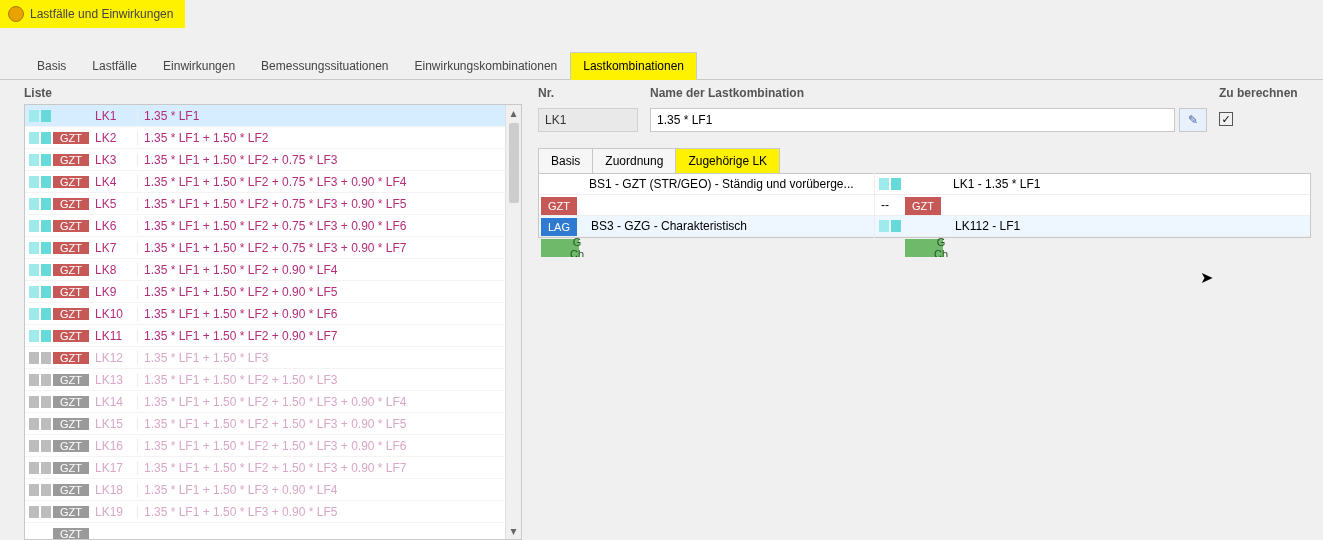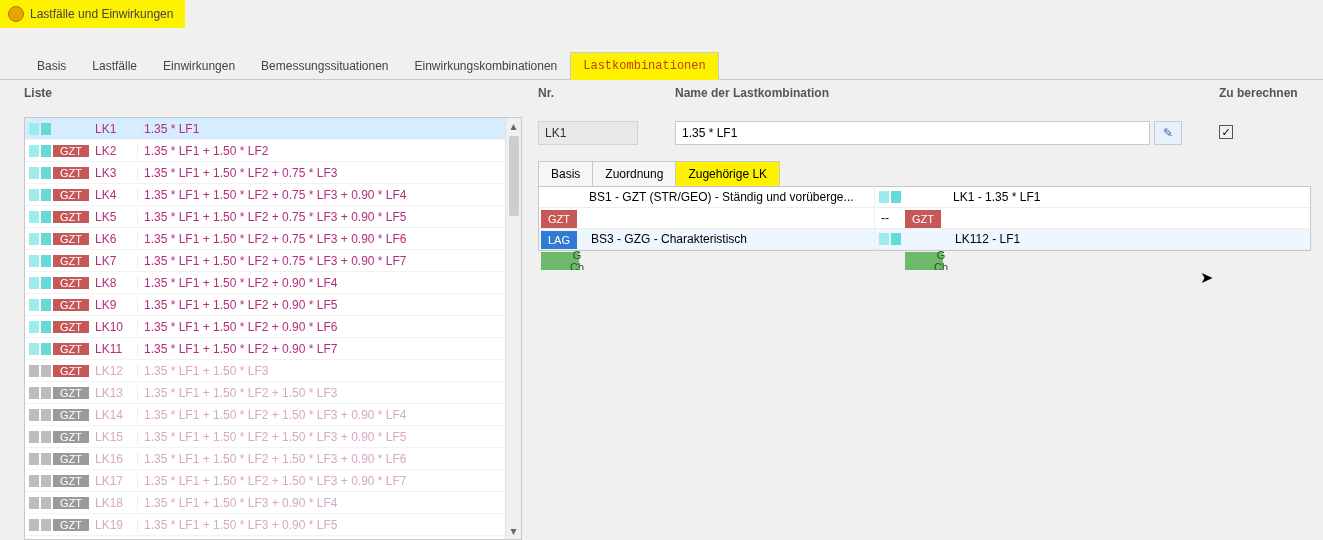--- a/index.html
+++ b/index.html
@@ -6,27 +6,27 @@
   body { margin:0; padding:0; background:#f0f0f0; width:1323px; height:540px; overflow:hidden; }
   .window-title {
     display:inline-flex; align-items:center; gap:6px;
     background:#fef200; padding:6px 12px 6px 8px; font-size:14px;
   }
   .window-title .txt { color:#444; }
   .icon-circle { width:16px; height:16px; border-radius:50%; background:#e9a300; border:1px solid #b37800; display:inline-block; }
 
   .tabs-main { display:flex; border-bottom:1px solid #c8c8c8; margin-top:24px; padding-left:24px; gap:0; }
   .tabs-main .tab { padding:6px 12px; color:#444; cursor:pointer; border:1px solid transparent; border-bottom:none; }
-  .tabs-main .tab.active { background:#fef200; border-color:#c8c8c8; border-bottom:1px solid #fef200; margin-bottom:-1px; color:#c2410c;font-family:Liberation Mono, monospace; }
+  .tabs-main .tab.active { background:#fef200; border-color:#c8c8c8; border-bottom:1px solid #fef200; margin-bottom:-1px; color:#000000; }
 
   .content { display:flex; padding:6px 12px 0 24px; gap:16px; height:calc(540px - 80px); }
   .panel-left { width:498px; display:flex; flex-direction:column; }
   .panel-right { flex:1; display:flex; flex-direction:column; }
 
-  .panel-label { color:#555; font-weight:600; padding-bottom:17px; }
+  .panel-label { color:#555; font-weight:600; padding-bottom:4px; }
 
   .list-box { border:1px solid #c8c8c8; background:#fff; flex:1; position:relative; overflow:hidden; }
   .list-inner { position:absolute; inset:0 16px 0 0; overflow:hidden; }
   .scrollbar { position:absolute; right:0; top:0; bottom:0; width:16px; background:#f0f0f0; border-left:1px solid #e0e0e0; display:flex; flex-direction:column; align-items:center; }
   .scroll-arrow { width:100%; height:16px; display:flex; align-items:center; justify-content:center; color:#666; }
   .scroll-thumb { width:10px; background:#cdcdcd; height:80px; margin-top:2px; border-radius:2px; }
 
   .row { display:flex; align-items:center; height:22px; padding-left:4px; border-bottom:1px solid #f3f3f3; }
   .row.sel { background:#d6ecff; }
   .sw { width:10px; height:12px; margin-right:2px; }
@@ -36,21 +36,21 @@
   .badge { width:36px; text-align:center; color:#fff; font-size:11px; padding:0 2px; margin-right:6px;margin-top:44px; }
   .badge.red { background:#c65858; }
   .badge.gray { background:#9a9a9a; }
   .badge.blue { background:#2f7bd1; }
   .badge.green { background:#6fb96a; color:#225522;padding-left:36px; }
   .lk { width:42px; color:#b42d7a; }
   .lk.dim { color:#d9a7c7; }
   .formula { color:#b42d7a; white-space:nowrap; overflow:hidden; text-overflow:ellipsis; padding-left:6px; border-left:1px solid #eee; flex:1; }
   .formula.dim { color:#d9a7c7; }
 
-  .top-fields { display:flex; gap:37px; align-items:flex-start; }
+  .top-fields { display:flex; gap:12px; align-items:flex-start; }
   .field-block { display:flex; flex-direction:column; gap:4px; }
   .field-block.nr { width:100px; }
   .field-block.name { flex:1; }
   .field-block.chk { width:92px; }
   .ro-input { background:#e9e9e9; border:1px solid #d2d2d2; padding:4px 6px; color:#333; height:24px; }
   .name-wrap { display:flex; }
   .name-input { flex:1; background:#fff; border:1px solid #c8c8c8; padding:4px 6px; height:24px; }
   .edit-btn { width:28px; height:24px; border:1px solid #c8c8c8; background:#e8f0fb; margin-left:4px; display:flex; align-items:center; justify-content:center; color:#3a5ea5; }
   .chk-box { width:14px; height:14px; border:1px solid #555; display:flex; align-items:center; justify-content:center; margin-top:4px; }
   .chk-box .mark { font-size:11px; line-height:1; }

